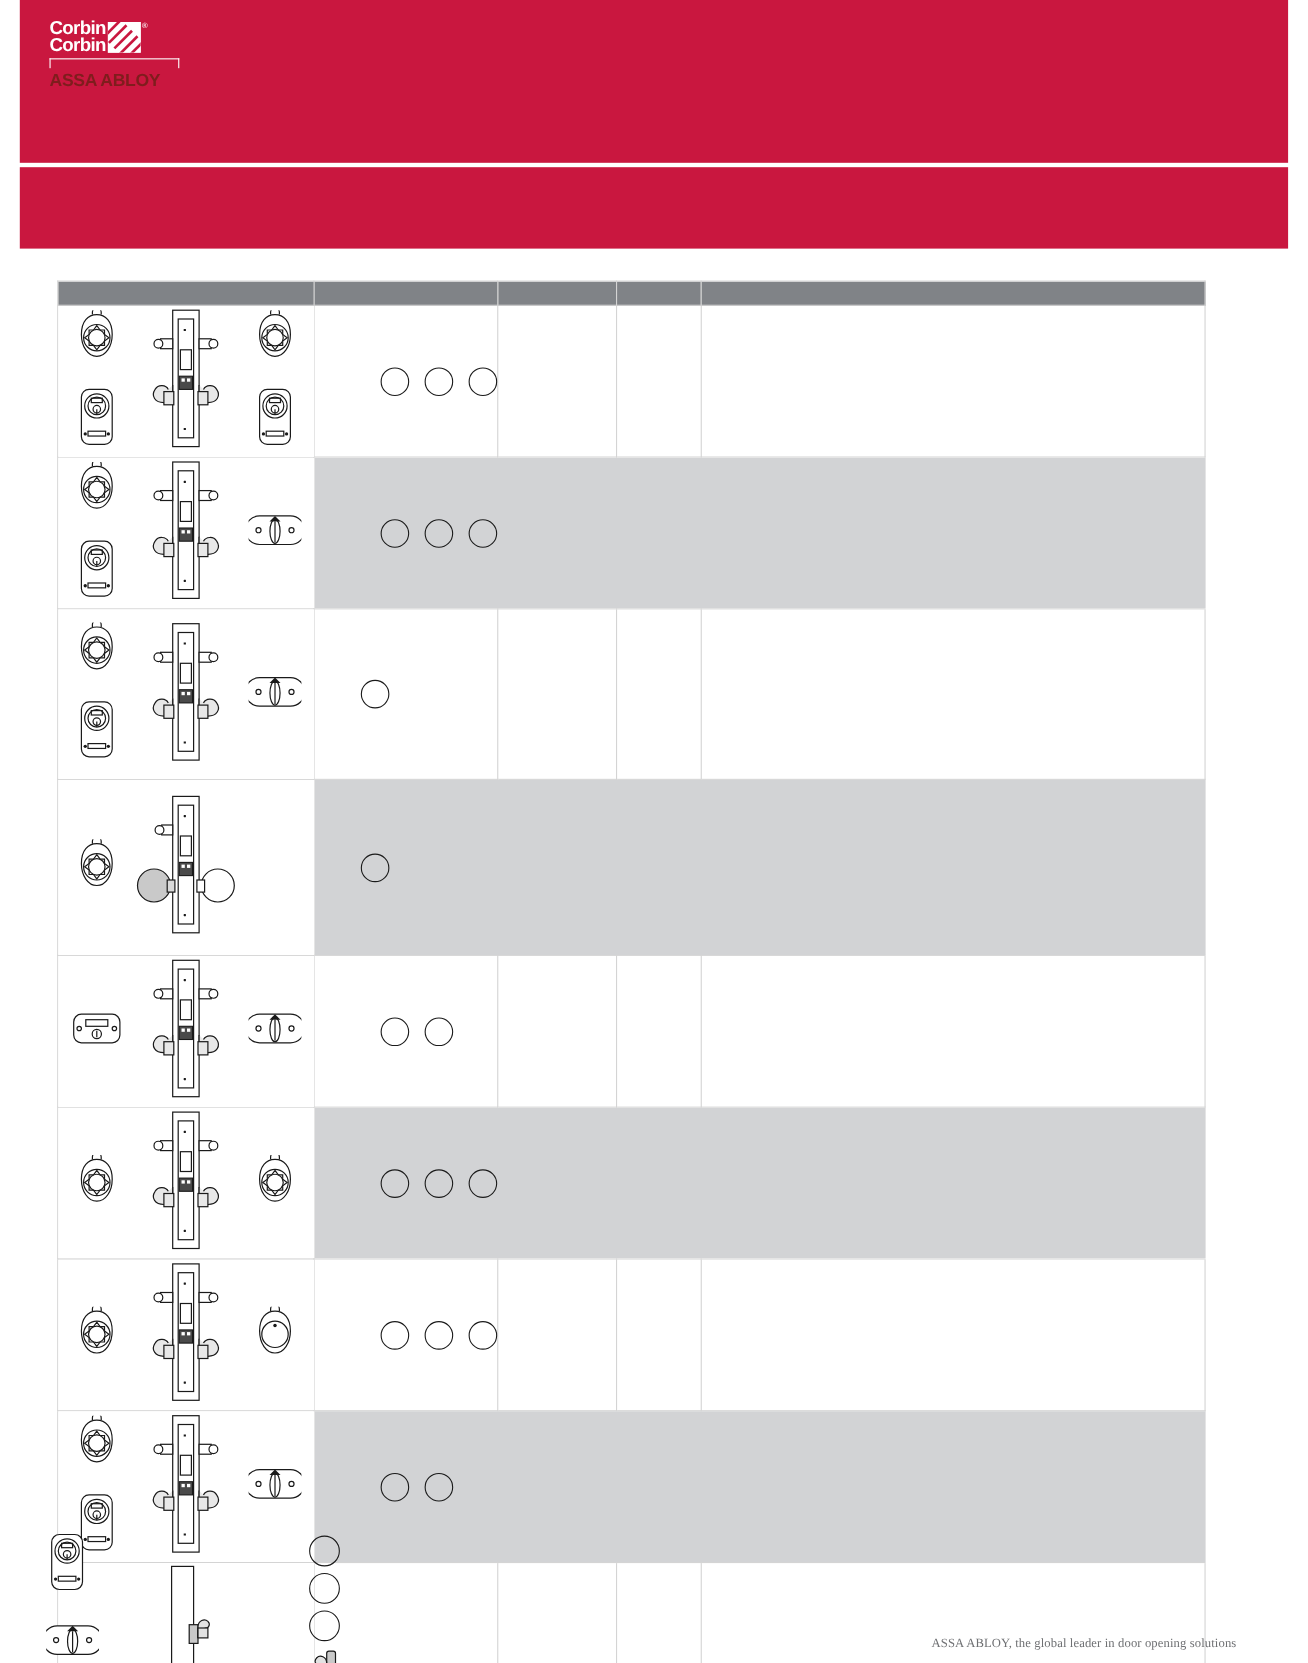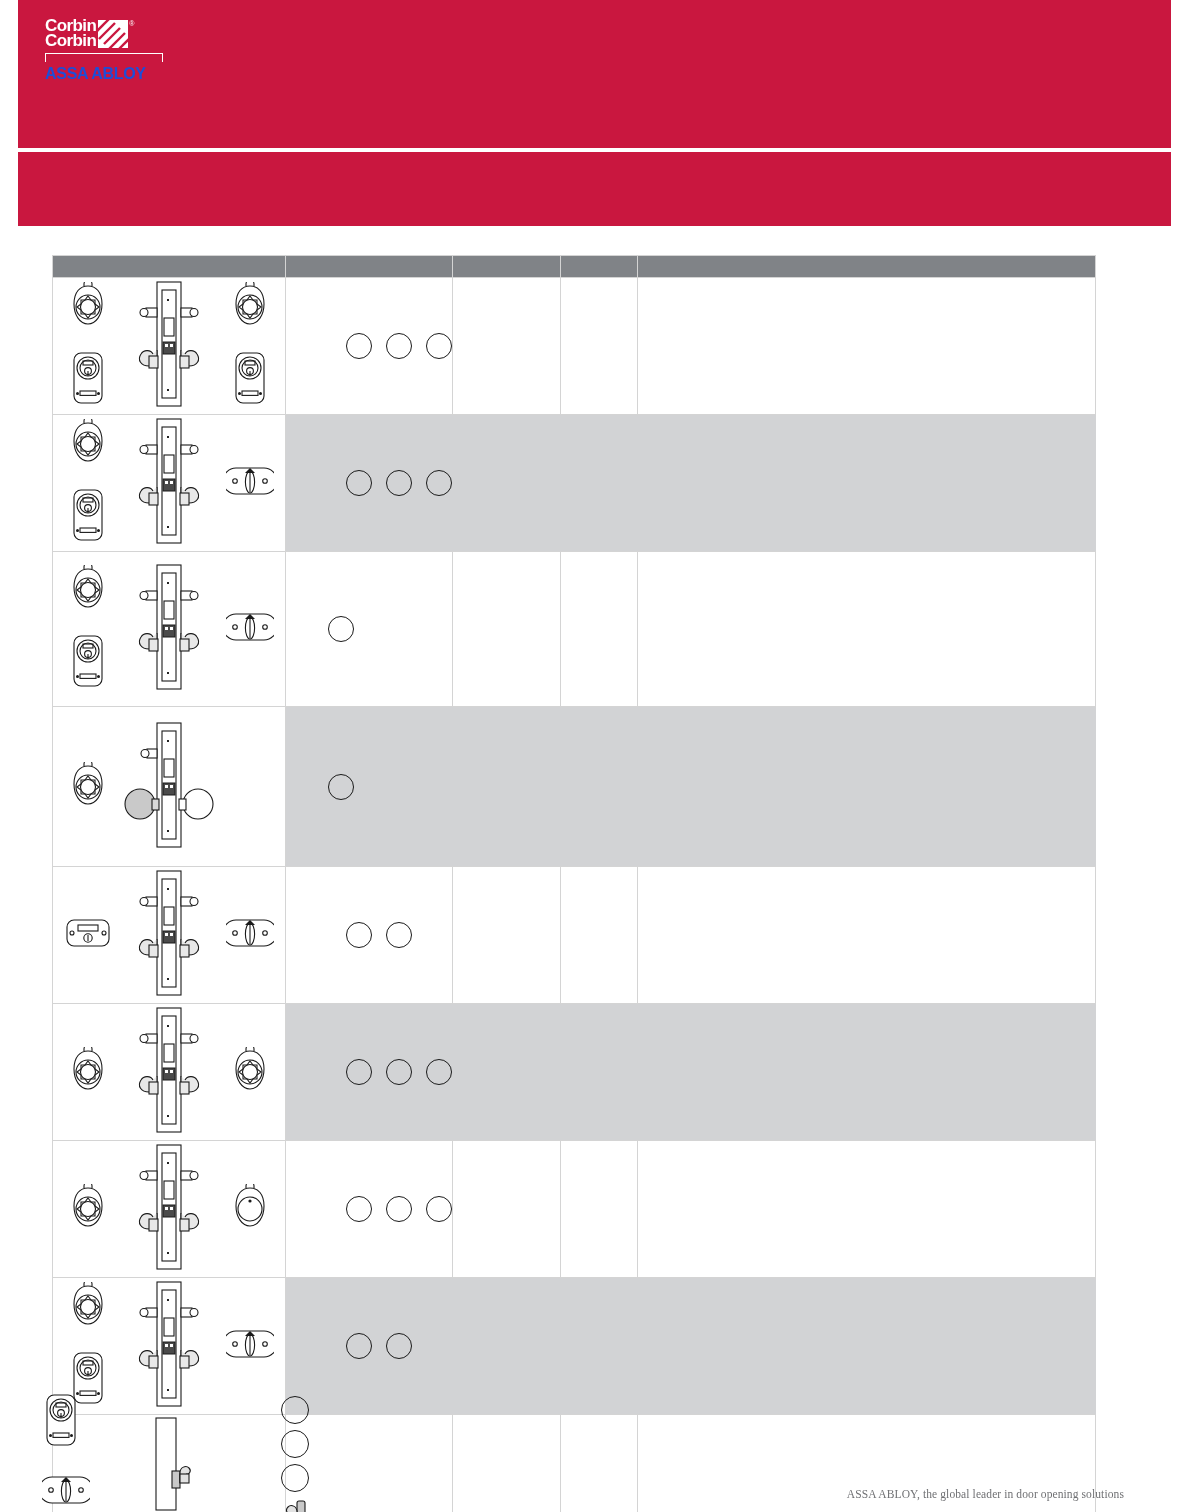--- a/index.html
+++ b/index.html
@@ -39,21 +39,21 @@
   .logo-reg {
     color: #ffffff; font-size: 7px; line-height: 7px; margin-left: 1px; margin-top: 2px;
   }
   .logo-rule {
     margin-top: 4px; width: 118px; height: 9px;
     border-left: 1.5px solid #ffffff;
     border-right: 1.5px solid #ffffff;
     border-top: 1.5px solid #ffffff;
   }
   .logo-assa {
-    color: #1d4ed8; font-weight: bold; font-size: 16px; letter-spacing: -0.3px;
+    color: #7f1d1d; font-weight: bold; font-size: 16px; letter-spacing: -0.3px;
     margin-top: 3px;
   }
 
   
   .spec-table {
     position: absolute; left: 52px; top: 255px;
     width: 1044px;
     border-collapse: collapse;
   }
   .spec-table col.c-img   { width: 232px; }

